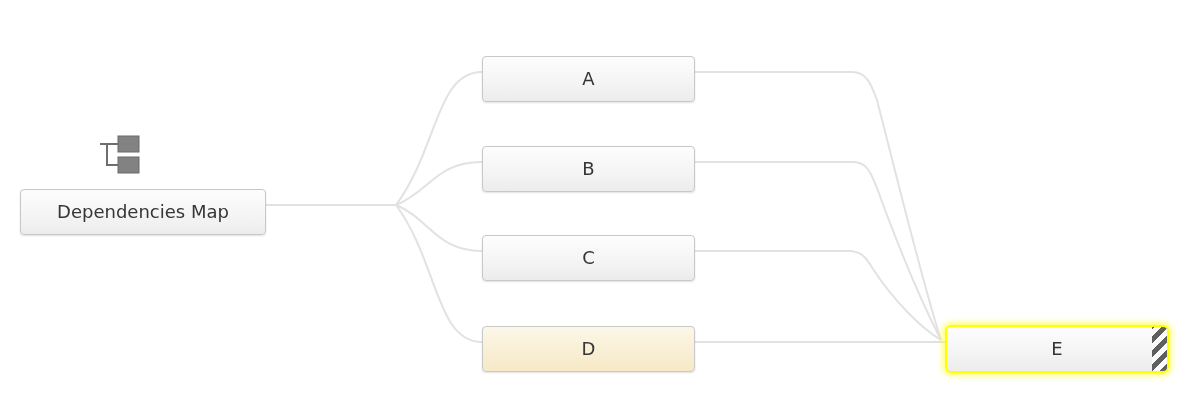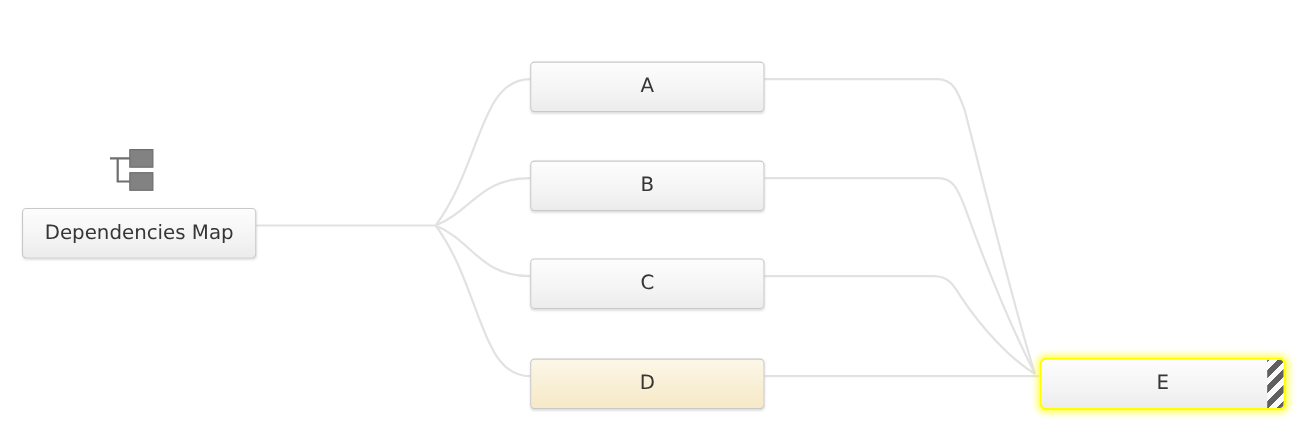--- a/index.html
+++ b/index.html
@@ -88,21 +88,21 @@
   </svg>
 
   <div class="tree-icon">
     <svg width="48" height="44" viewBox="0 0 48 44">
       <path d="M6 12 H24 M13 12 V33 H24" stroke="#6e6e6e" stroke-width="2" fill="none"></path>
       <rect x="24" y="4" width="21" height="16" fill="#828282" stroke="#6a6a6a"></rect>
       <rect x="24" y="25" width="21" height="16" fill="#828282" stroke="#6a6a6a"></rect>
     </svg>
   </div>
 
-  <div class="node" style="left:20px; top:189px; width:213px;">
+  <div class="node" style="left:20px; top:189px; width:246px;">
     <span class="label">Dependencies Map</span>
   </div>
 
   <div class="node" style="left:482px; top:56px; width:213px;">
     <span class="label">A</span>
   </div>
 
   <div class="node" style="left:482px; top:146px; width:213px;">
     <span class="label">B</span>
   </div>

